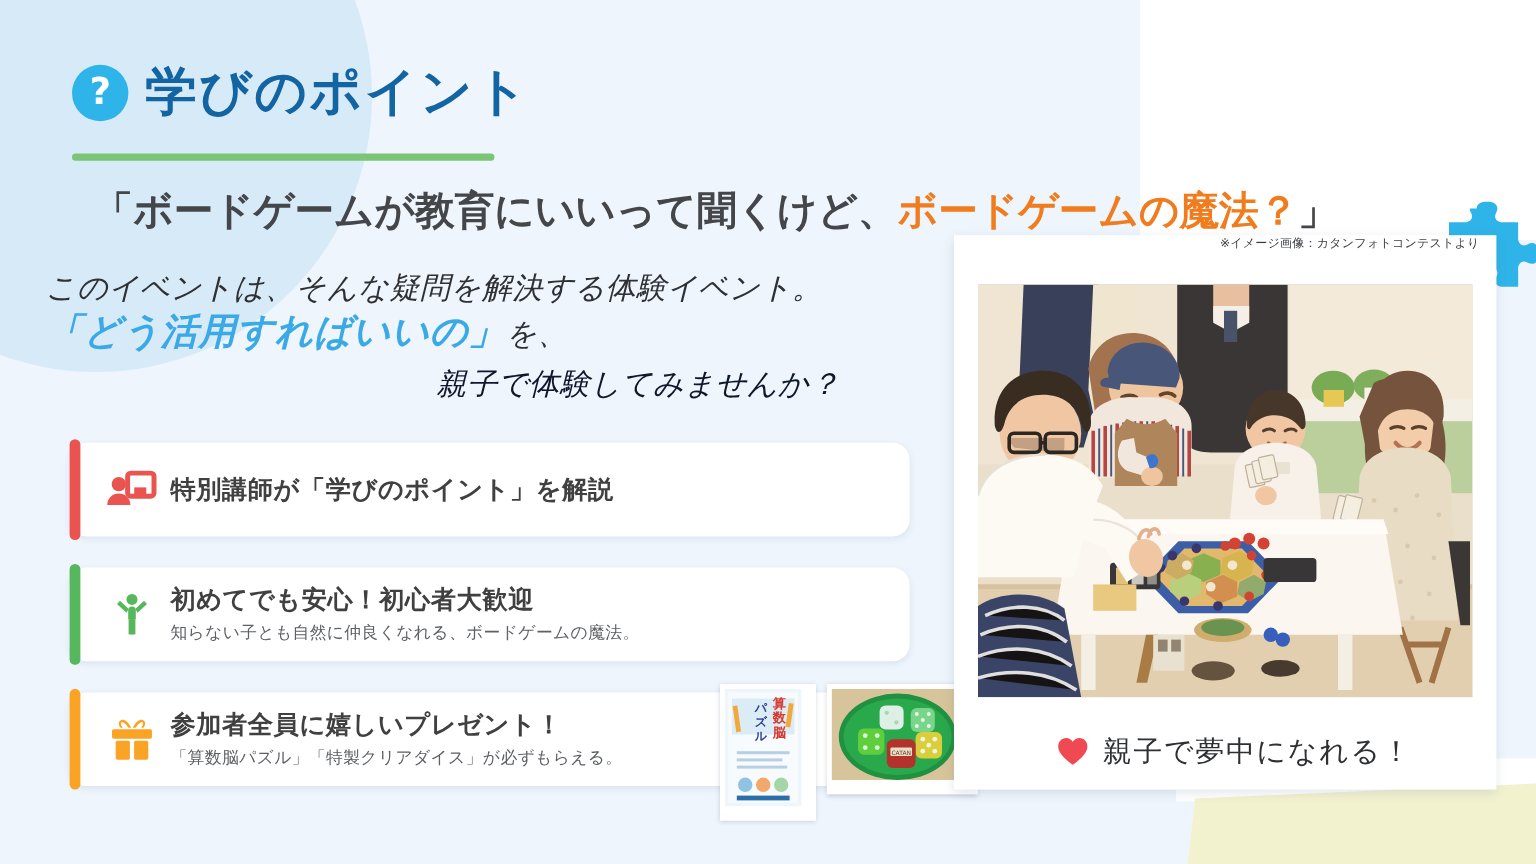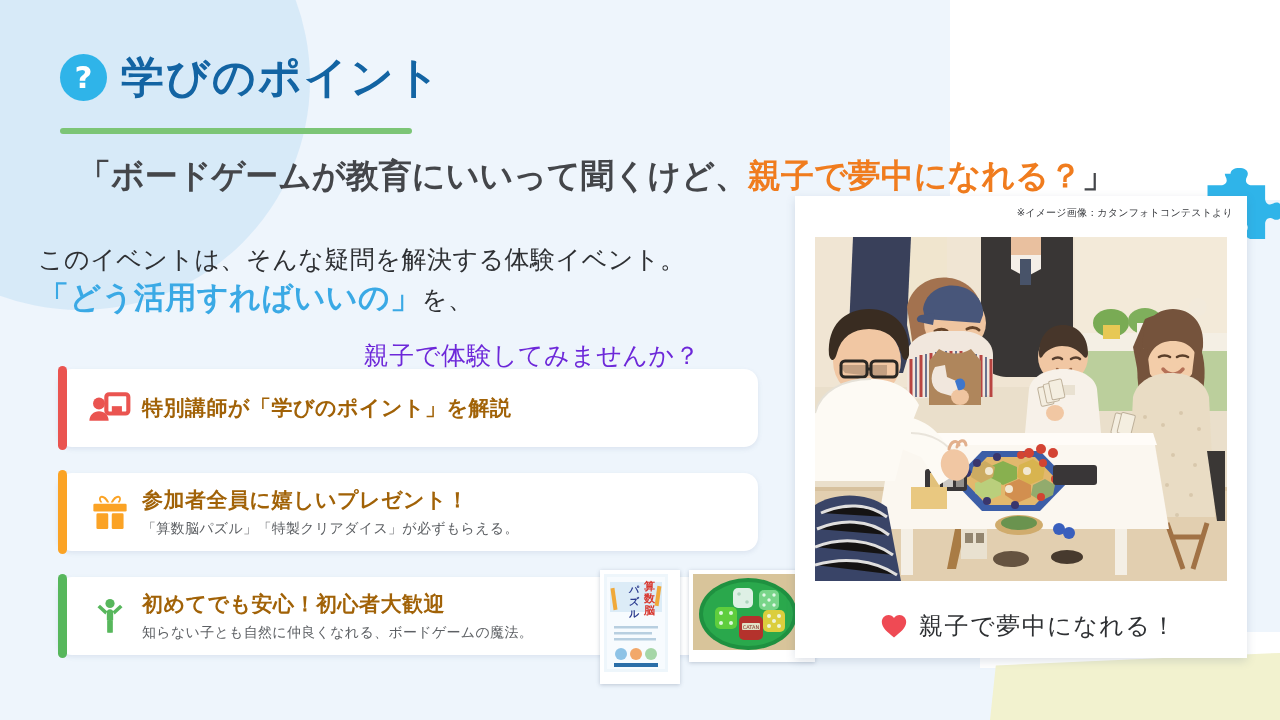--- a/index.html
+++ b/index.html
@@ -116,22 +116,23 @@
     color: #44464a;
     letter-spacing: 0px;
     white-space: nowrap;
   }
   .headline .hl-accent { color: #f07c1e; }
 
   
   .lead {
     position: absolute;
     left: 38px;
-    top: 244px;
+    top: 224px;
     width: 680px;
+    font-style: italic;
   }
   .lead-line1 {
     font-size: 25px;
     color: #2e3033;
     letter-spacing: 0.5px;
     line-height: 1.25;
     white-space: nowrap;
   }
   .lead-line2 {
     font-size: 31px;
@@ -142,25 +143,25 @@
     margin-top: 2px;
   }
   .lead-line2 .lead-strong { color: #3aa9e5; }
   .lead-line2 .lead-tail {
     color: #2e3033;
     font-size: 25px;
     font-weight: normal;
   }
   .lead-line3 {
     font-size: 25px;
-    color: #6d28d9;
+    color: #0f172a;
     letter-spacing: 0.5px;
     text-align: right;
     white-space: nowrap;
-    margin-top: 20px;
+    margin-top: 4px;
     padding-right: 18px;
   }
 
   
   .cards {
     position: absolute;
     left: 58px;
     top: 369px;
     width: 700px;
   }
@@ -190,21 +191,21 @@
     height: 52px;
     display: flex;
     align-items: center;
     justify-content: center;
     margin-right: 6px;
   }
   .card-text { flex: 1; }
   .card-title {
     font-size: 21px;
     font-weight: bold;
-    color: #a16207;
+    color: #404040;
     letter-spacing: 0.5px;
     line-height: 1.25;
     white-space: nowrap;
   }
   .card-sub {
     font-size: 14px;
     color: #5d6064;
     letter-spacing: 0.3px;
     line-height: 1.3;
     margin-top: 5px;
@@ -233,21 +234,21 @@
     left: 795px;
     top: 196px;
     width: 452px;
     height: 462px;
     background: #ffffff;
     box-shadow: 0 3px 9px rgba(70,95,130,.18);
   }
   .photo-credit {
     position: absolute;
     right: 14px;
-    top: 10px;
+    top: 0;
     font-size: 10px;
     color: #3a3c40;
     letter-spacing: 0.2px;
     white-space: nowrap;
   }
   .photo-frame {
     position: absolute;
     left: 20px;
     top: 41px;
     width: 412px;
@@ -291,21 +292,21 @@
     <path fill="#2fb4e9" d="M36 6c0-4 4-6 9-6s9 2 9 6c0 3-2 4-2 7 0 3 3 5 6 5h14v14c0 3 2 6 5 6 3 0 4-2 7-2 4 0 6 4 6 9s-2 9-6 9c-3 0-4-2-7-2-3 0-5 3-5 6v16H58c-3 0-6-2-6-5 0-3 2-4 2-7 0-4-4-6-9-6s-9 2-9 6c0 3 2 4 2 7 0 3-3 5-6 5H12V58c0-3-2-6-5-6-3 0-4 2-7 2v-18c3 0 4 2 7 2 3 0 5-3 5-6V18h14c3 0 6-2 6-5 0-3-2-4-2-7z"></path>
   </svg>
 
   <div class="header">
     <div class="q-badge">?</div>
     <div class="page-title">学びのポイント</div>
   </div>
   <div class="title-rule"></div>
 
   <div class="headline">
-    <span>「ボードゲームが教育にいいって聞くけど、</span><span class="hl-accent">親子で夢中になれる？</span><span>」</span>
+    <span>「ボードゲームが教育にいいって聞くけど、</span><span class="hl-accent">ボードゲームの魔法？</span><span>」</span>
   </div>
 
   <div class="lead">
     <div class="lead-line1">このイベントは、そんな疑問を解決する体験イベント。</div>
     <div class="lead-line2">
       <span class="lead-strong">「どう活用すればいいの」</span><span class="lead-tail">を、</span>
     </div>
     <div class="lead-line3">親子で体験してみませんか？</div>
   </div>
 
@@ -316,55 +317,55 @@
       <div class="card-icon">
         <svg viewBox="0 0 48 48" width="44" height="44">
           <rect x="20" y="9" width="24" height="21" rx="3" fill="none" stroke="#ea5450" stroke-width="4.5"></rect>
           <circle cx="12" cy="19" r="6.5" fill="#ea5450"></circle>
           <path d="M1.5 38c0-6.2 4.7-10.5 10.5-10.5S22.5 31.8 22.5 38z" fill="#ea5450"></path>
           <rect x="26" y="22" width="11" height="8" fill="#ea5450"></rect>
         </svg>
       </div>
       <div class="card-text">
         <div class="card-title">特別講師が「学びのポイント」を解説</div>
-      </div>
-    </div>
-
-    <div class="card">
-      <div class="card-bar" style="background:#fba325"></div>
-      <div class="card-icon">
-        <svg viewBox="0 0 48 48" width="42" height="42">
-          <path d="M13 13c-2.6-3.6-1.6-6.6.8-7.4 2.6-.9 6.6 1.4 9.4 7.4h-2.6C18 9 15.4 7.4 14.3 7.8c-1 .4-1.4 2 .9 5.2z" fill="#fba325"></path>
-          <path d="M35 13c2.6-3.6 1.6-6.6-.8-7.4-2.6-.9-6.6 1.4-9.4 7.4h2.6C30 9 32.6 7.4 33.7 7.8c1 .4 1.4 2-.9 5.2z" fill="#fba325"></path>
-          <rect x="5" y="14.5" width="38" height="9" rx="1.5" fill="#fba325"></rect>
-          <rect x="8.5" y="25.5" width="13.5" height="18" rx="1.5" fill="#fba325"></rect>
-          <rect x="26" y="25.5" width="13.5" height="18" rx="1.5" fill="#fba325"></rect>
-        </svg>
-      </div>
-      <div class="card-text">
-        <div class="card-title">参加者全員に嬉しいプレゼント！</div>
-        <div class="card-sub">「算数脳パズル」「特製クリアダイス」が必ずもらえる。</div>
       </div>
     </div>
 
     <div class="card">
       <div class="card-bar" style="background:#57b75c"></div>
       <div class="card-icon">
         <svg viewBox="0 0 48 48" width="40" height="40">
           <circle cx="24" cy="9" r="5.5" fill="#57b75c"></circle>
           <path d="M24 16c-2.2 0-3.8 1.6-3.8 3.6v9.4h2.1V44h3.4V29h2.1v-9.4c0-2-1.6-3.6-3.8-3.6z" fill="#57b75c"></path>
           <path d="M20.8 18.6 12 10.4l-3 3.1 9.4 8.8z" fill="#57b75c"></path>
           <path d="M27.2 18.6 36 10.4l3 3.1-9.4 8.8z" fill="#57b75c"></path>
           <rect x="20.6" y="29" width="2.6" height="15" fill="#57b75c"></rect>
           <rect x="24.8" y="29" width="2.6" height="15" fill="#57b75c"></rect>
         </svg>
       </div>
       <div class="card-text">
         <div class="card-title">初めてでも安心！初心者大歓迎</div>
         <div class="card-sub">知らない子とも自然に仲良くなれる、ボードゲームの魔法。</div>
+      </div>
+    </div>
+
+    <div class="card">
+      <div class="card-bar" style="background:#fba325"></div>
+      <div class="card-icon">
+        <svg viewBox="0 0 48 48" width="42" height="42">
+          <path d="M13 13c-2.6-3.6-1.6-6.6.8-7.4 2.6-.9 6.6 1.4 9.4 7.4h-2.6C18 9 15.4 7.4 14.3 7.8c-1 .4-1.4 2 .9 5.2z" fill="#fba325"></path>
+          <path d="M35 13c2.6-3.6 1.6-6.6-.8-7.4-2.6-.9-6.6 1.4-9.4 7.4h2.6C30 9 32.6 7.4 33.7 7.8c1 .4 1.4 2-.9 5.2z" fill="#fba325"></path>
+          <rect x="5" y="14.5" width="38" height="9" rx="1.5" fill="#fba325"></rect>
+          <rect x="8.5" y="25.5" width="13.5" height="18" rx="1.5" fill="#fba325"></rect>
+          <rect x="26" y="25.5" width="13.5" height="18" rx="1.5" fill="#fba325"></rect>
+        </svg>
+      </div>
+      <div class="card-text">
+        <div class="card-title">参加者全員に嬉しいプレゼント！</div>
+        <div class="card-sub">「算数脳パズル」「特製クリアダイス」が必ずもらえる。</div>
       </div>
     </div>
   </div>
 
   <div class="thumbs">
     <div class="thumb thumb-book">
       <svg viewBox="0 0 64 98" width="64" height="98" preserveAspectRatio="none">
         <rect width="64" height="98" fill="#eef6fb"></rect>
         <rect x="3" y="3" width="58" height="92" fill="#f7fbfe"></rect>
         <path d="M6 8h52v30H6z" fill="#dcecf7"></path>

